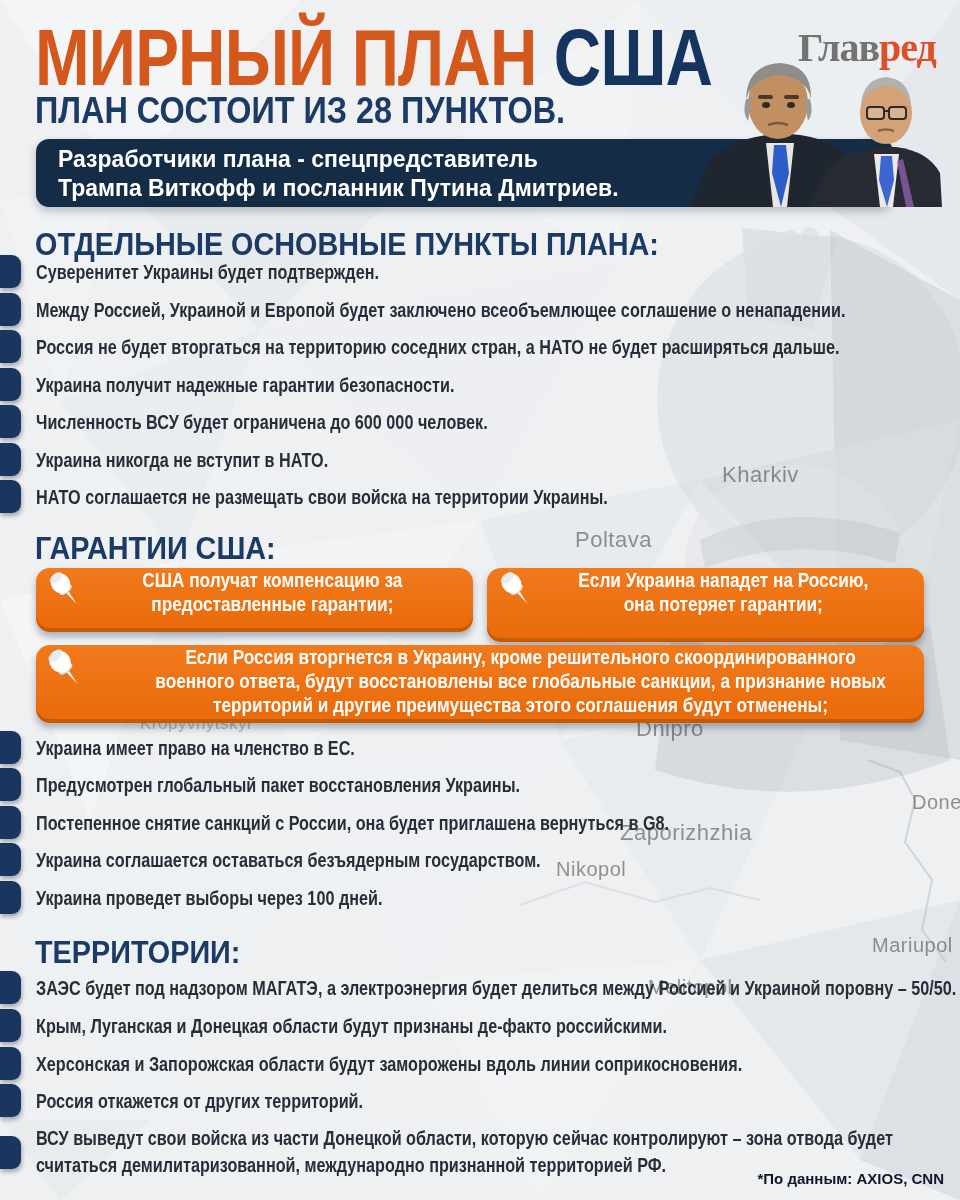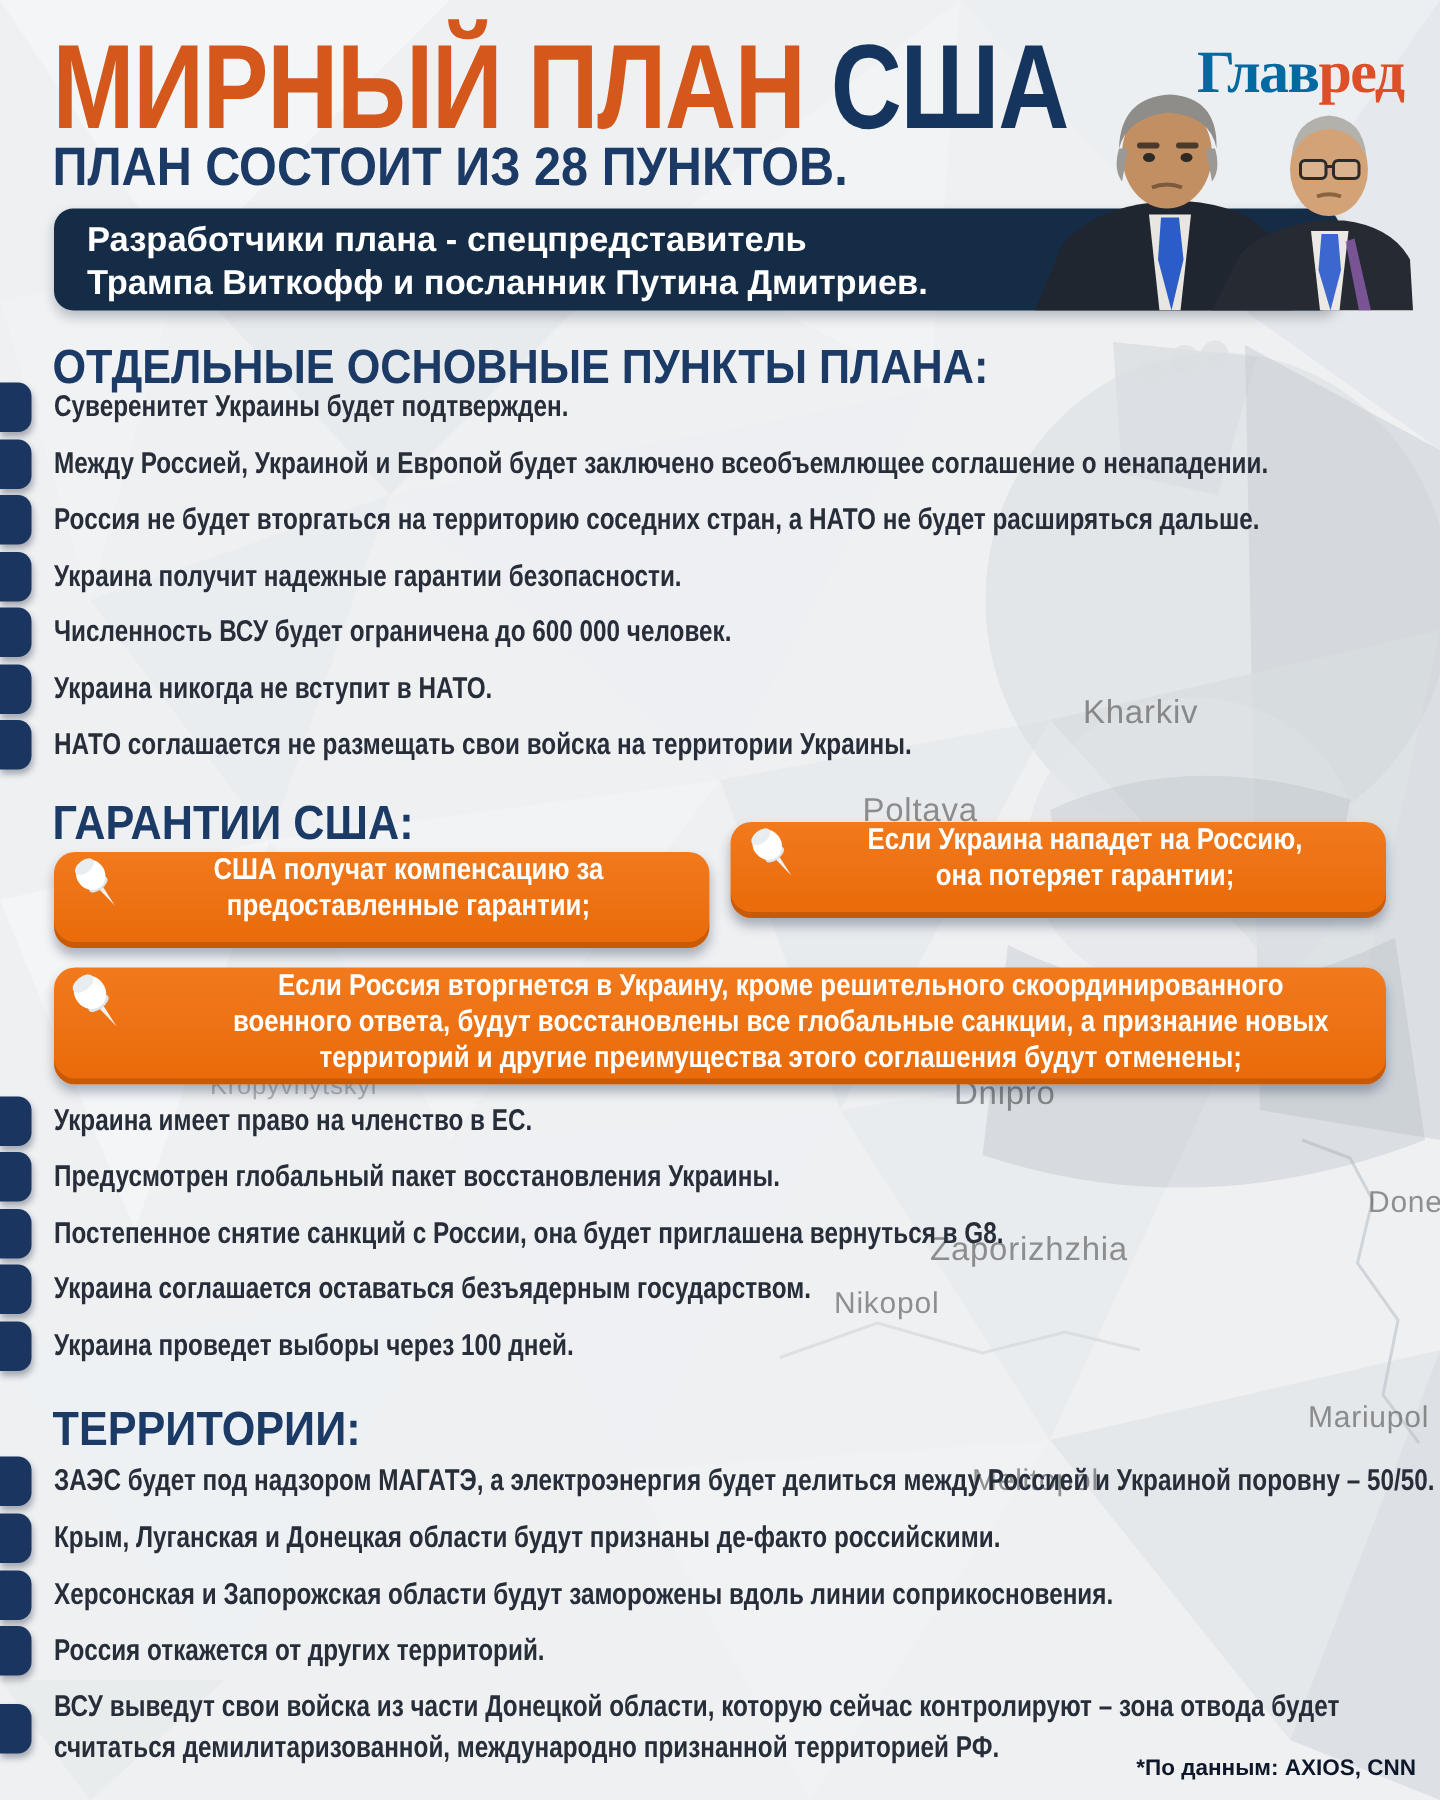--- a/index.html
+++ b/index.html
@@ -29,21 +29,21 @@
   .banner{
     position:absolute;left:36px;top:139px;width:857px;height:68px;background:#152c47;
     border-radius:13px;z-index:2;box-shadow:0 4px 8px rgba(20,30,50,.25);
     color:#fff;font-size:23px;font-weight:bold;line-height:29px;
     padding:6px 0 0 22px;box-sizing:border-box;
   }
   .logo{
     position:absolute;left:798px;top:24px;font-family:"Liberation Serif",serif;
     font-weight:bold;font-size:40px;white-space:nowrap;z-index:6;letter-spacing:-1px;
   }
-  .logo .p1{color:#0369a1;text-align:center;}
+  .logo .p1{color:#737373;text-align:center;}
   .logo .p2{color:#dd4f28;}
   .portraits{position:absolute;left:690px;top:55px;width:252px;height:152px;z-index:4;}
   
   .heading{
     position:absolute;left:35px;font-size:32px;font-weight:bold;color:#1b3a66;
     white-space:nowrap;transform:scaleX(.9);transform-origin:left top;z-index:5;
   }
   .brow{position:absolute;left:0;width:960px;height:34px;z-index:5;}
   .pill{
     position:absolute;left:0;top:0;width:21px;height:33px;background:#1a3660;
@@ -227,21 +227,21 @@
             <ellipse cx="20" cy="6.5" rx="7" ry="4" fill="#e9edf0"></ellipse>
           </g>
         </svg>
     </span>
     <div class="lines">
       <div>США получат компенсацию за</div>
       <div>предоставленные гарантии;</div>
     </div>
   </div>
 
-  <div class="card" style="left:487px;top:548px;width:437px;height:64px;">
+  <div class="card" style="left:487px;top:568px;width:437px;height:74px;">
     <span class="pin">
       <svg width="42" height="42" viewBox="0 0 40 40">
           <g transform="rotate(-38 20 20)">
             <polygon points="18.6,24 21.4,24 20,38" fill="#eef1f4"></polygon>
             <ellipse cx="20" cy="21" rx="7" ry="3.2" fill="#dfe4e8"></ellipse>
             <ellipse cx="20" cy="13" rx="9" ry="10" fill="#ffffff"></ellipse>
             <ellipse cx="20" cy="6.5" rx="7" ry="4" fill="#e9edf0"></ellipse>
           </g>
         </svg>
     </span>

